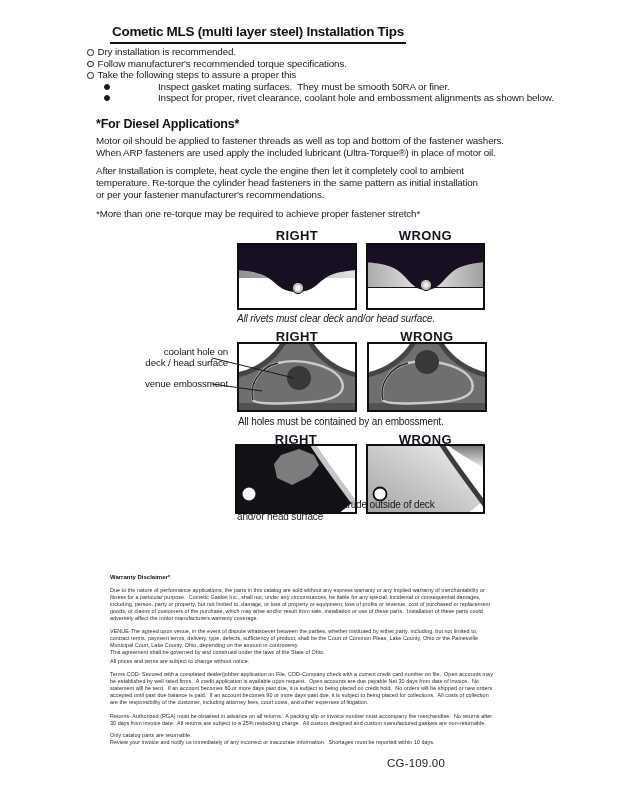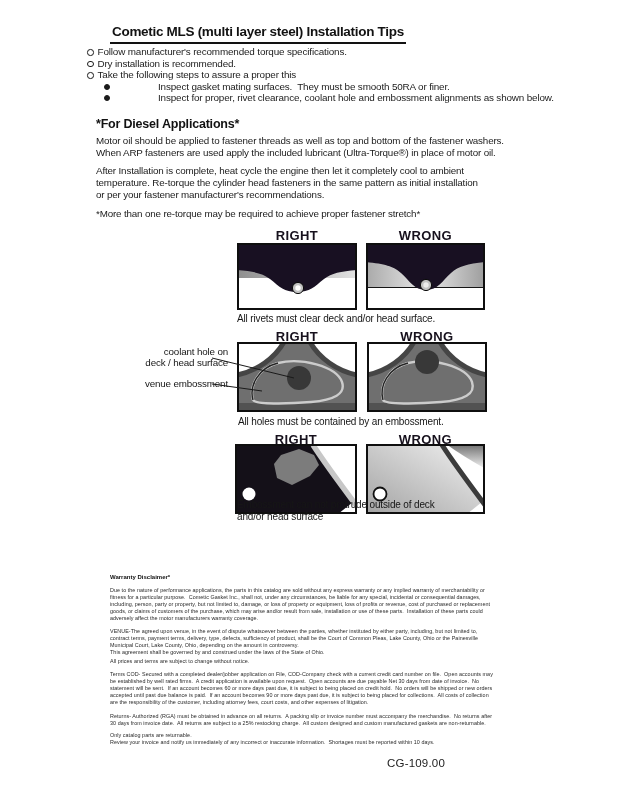--- a/index.html
+++ b/index.html
@@ -45,25 +45,25 @@
 </head>
 <body>
 
 <div class="page">
 
   <h1 class="title">Cometic MLS (multi layer steel) Installation Tips</h1>
 
   <div class="tips">
     <div class="tip-row">
       <span class="dot"></span>
-      <span>Follow manufacturer's recommended torque specifications.</span>
+      <span>Dry installation is recommended.</span>
     </div>
     <div class="tip-row">
       <span class="dot"></span>
-      <span>Dry installation is recommended.</span>
+      <span>Follow manufacturer's recommended torque specifications.</span>
     </div>
     <div class="tip-row">
       <span class="dot"></span>
       <span>Take the following steps to assure a proper this</span>
     </div>
     <div class="tip-row sub">
       <span class="dot filled"></span>
       <span>Inspect gasket mating surfaces.  They must be smooth 50RA or finer.</span>
     </div>
     <div class="tip-row sub">
@@ -110,21 +110,21 @@
     </defs>
     <rect x="0" y="0" width="119" height="67" fill="#ffffff"></rect>
     <rect x="0" y="19" width="119" height="26" fill="url(#gB)"></rect>
     <line x1="0" y1="44.5" x2="119" y2="44.5" stroke="#151515" stroke-width="1.2"></line>
     <path d="M0,0 H119 V19 C101,21 93,23 85,30 C76,38 72,47 60,47 C48,47 44,38 35,30 C27,23 19,21 0,19 Z" fill="#181022"></path>
     <circle cx="60" cy="42" r="5.6" fill="#c2c2c2" stroke="#0c0c0c" stroke-width="1"></circle>
     <circle cx="60" cy="42" r="2.7" fill="#ececec"></circle>
     <rect x="1" y="1" width="117" height="65" fill="none" stroke="#0f0f0f" stroke-width="2"></rect>
   </svg>
 
-  <div class="dg-caption" style="left:237px;top:313px;">All rivets must clear deck and/or head surface.</div>
+  <div class="dg-caption" style="left:237px;top:313px;font-style:italic;">All rivets must clear deck and/or head surface.</div>
 
   <div class="dg-label" style="left:237px;top:329px;">RIGHT</div>
   <div class="dg-label" style="left:367px;top:329px;">WRONG</div>
 
   <div class="side-label" style="top:346px;">coolant hole on
 deck / head surface</div>
   <div class="side-label" style="top:378px;">venue embossment</div>
 
   <svg class="pointer-svg" width="100" height="45" viewBox="0 0 100 45">
     <line x1="7" y1="6" x2="89" y2="26" stroke="#1a1a1a" stroke-width="1"></line>

